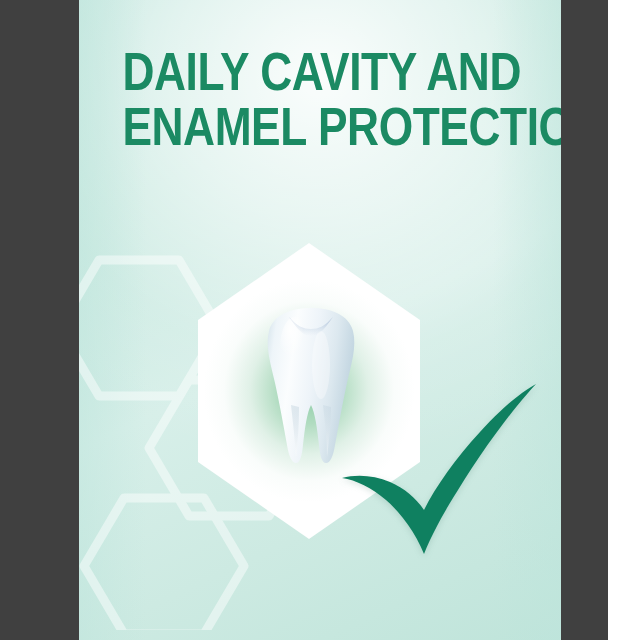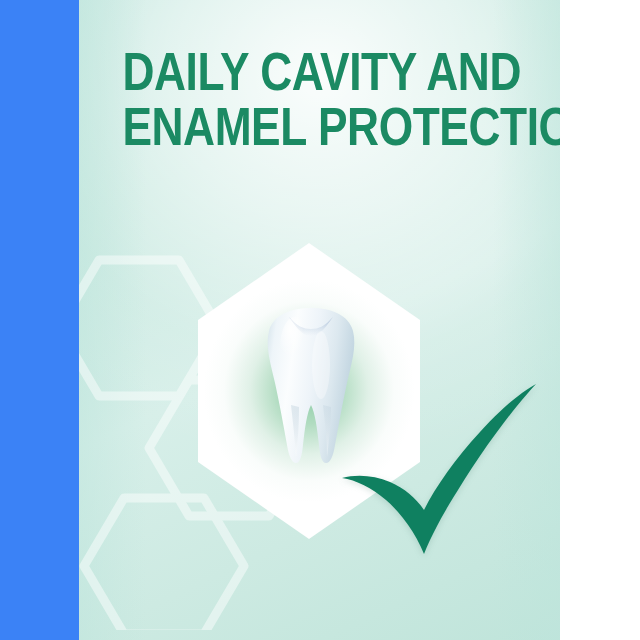--- a/index.html
+++ b/index.html
@@ -6,23 +6,23 @@
     margin: 0;
     padding: 0;
     width: 640px;
     height: 640px;
     background: #ffffff;
     font-family: "Liberation Sans", sans-serif;
   }
 
   #stage {
     position: relative;
-    width: 560px;
+    width: 608px;
     height: 640px;
-    background: #3b82f6;
+    background: #404040;
     overflow: hidden;
   }
 
   
   #panel {
     position: absolute;
     left: 79px;
     top: 0;
     width: 482px;
     height: 640px;

